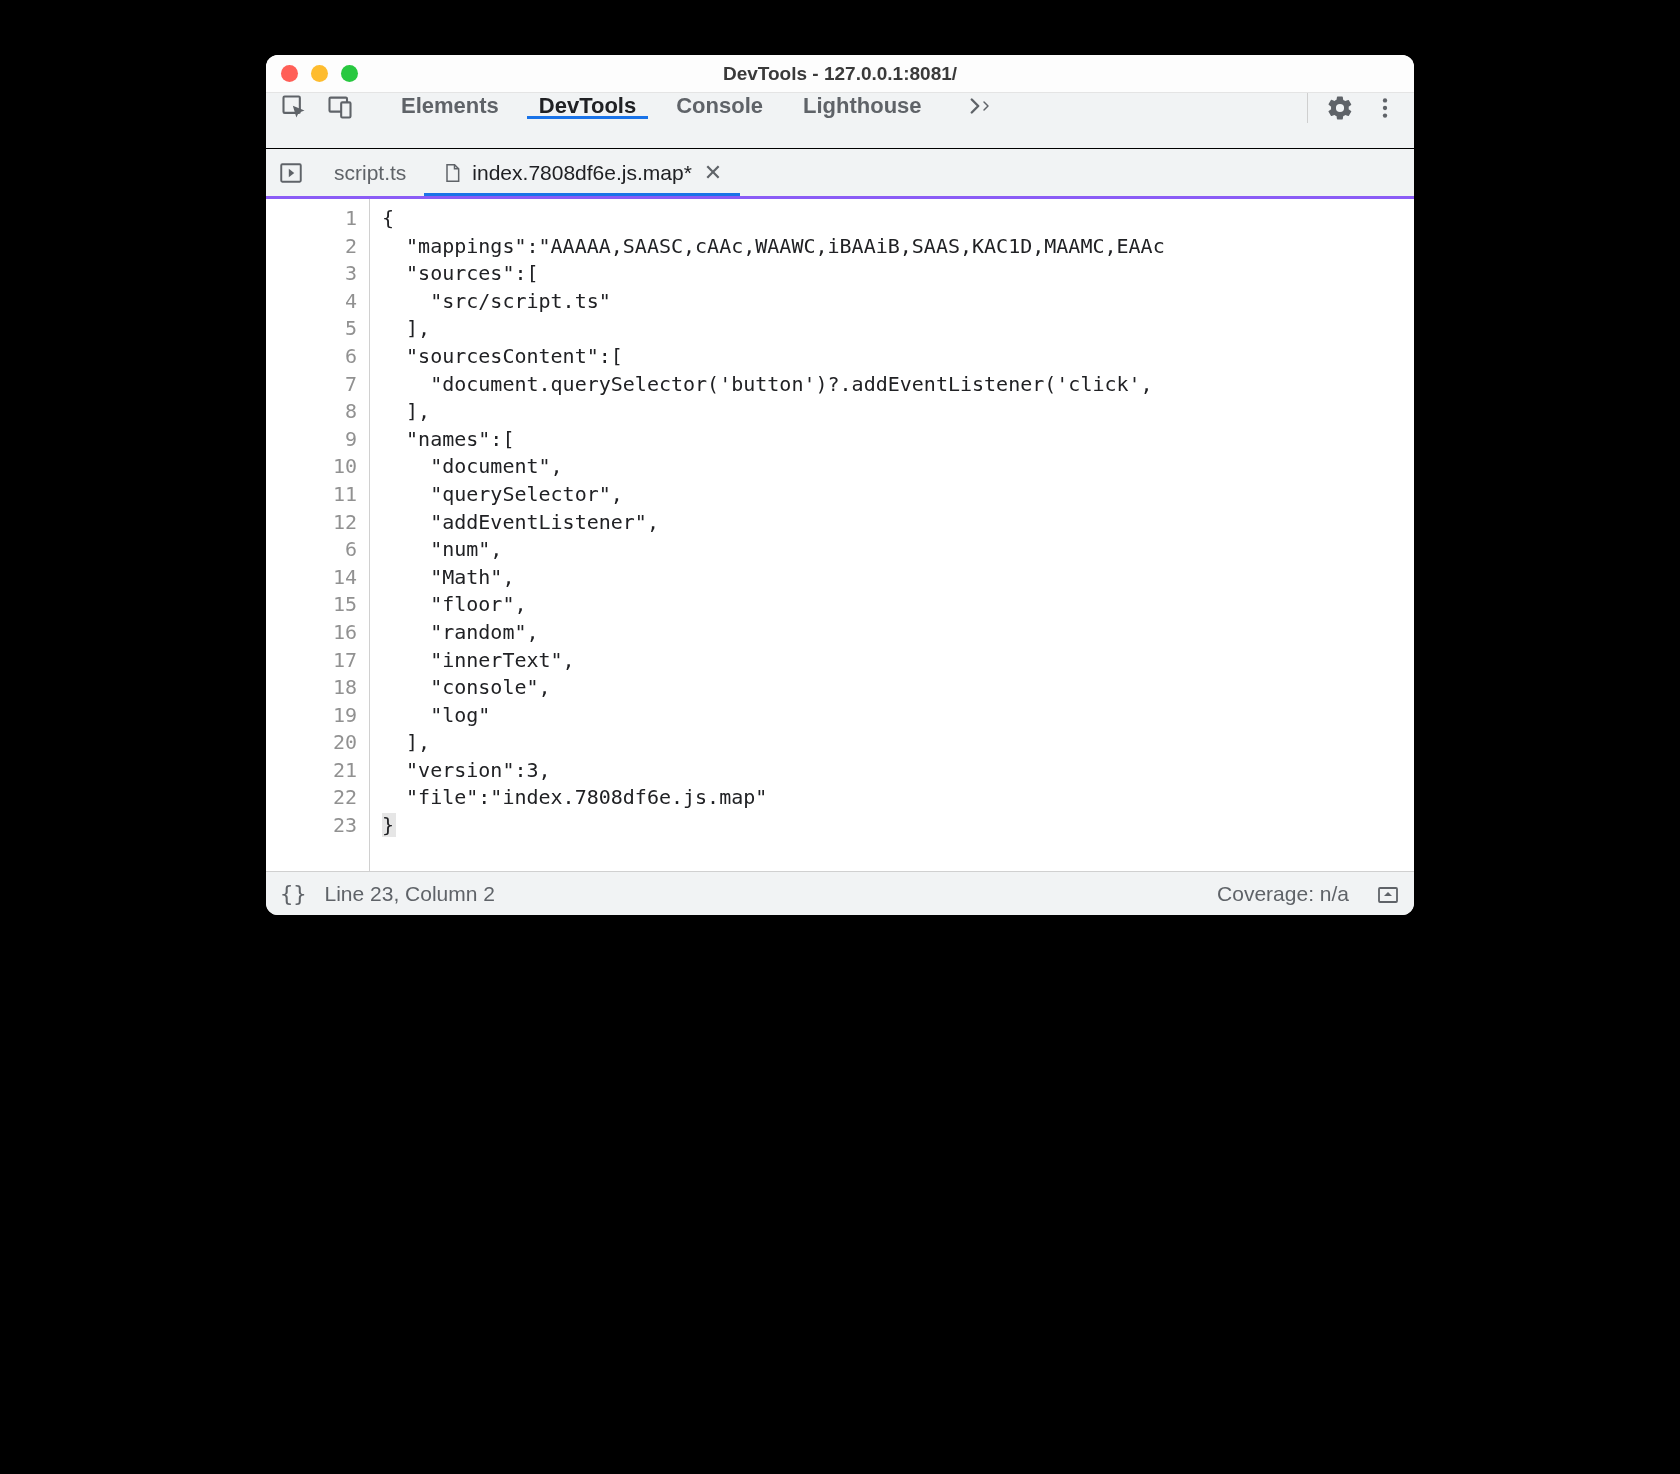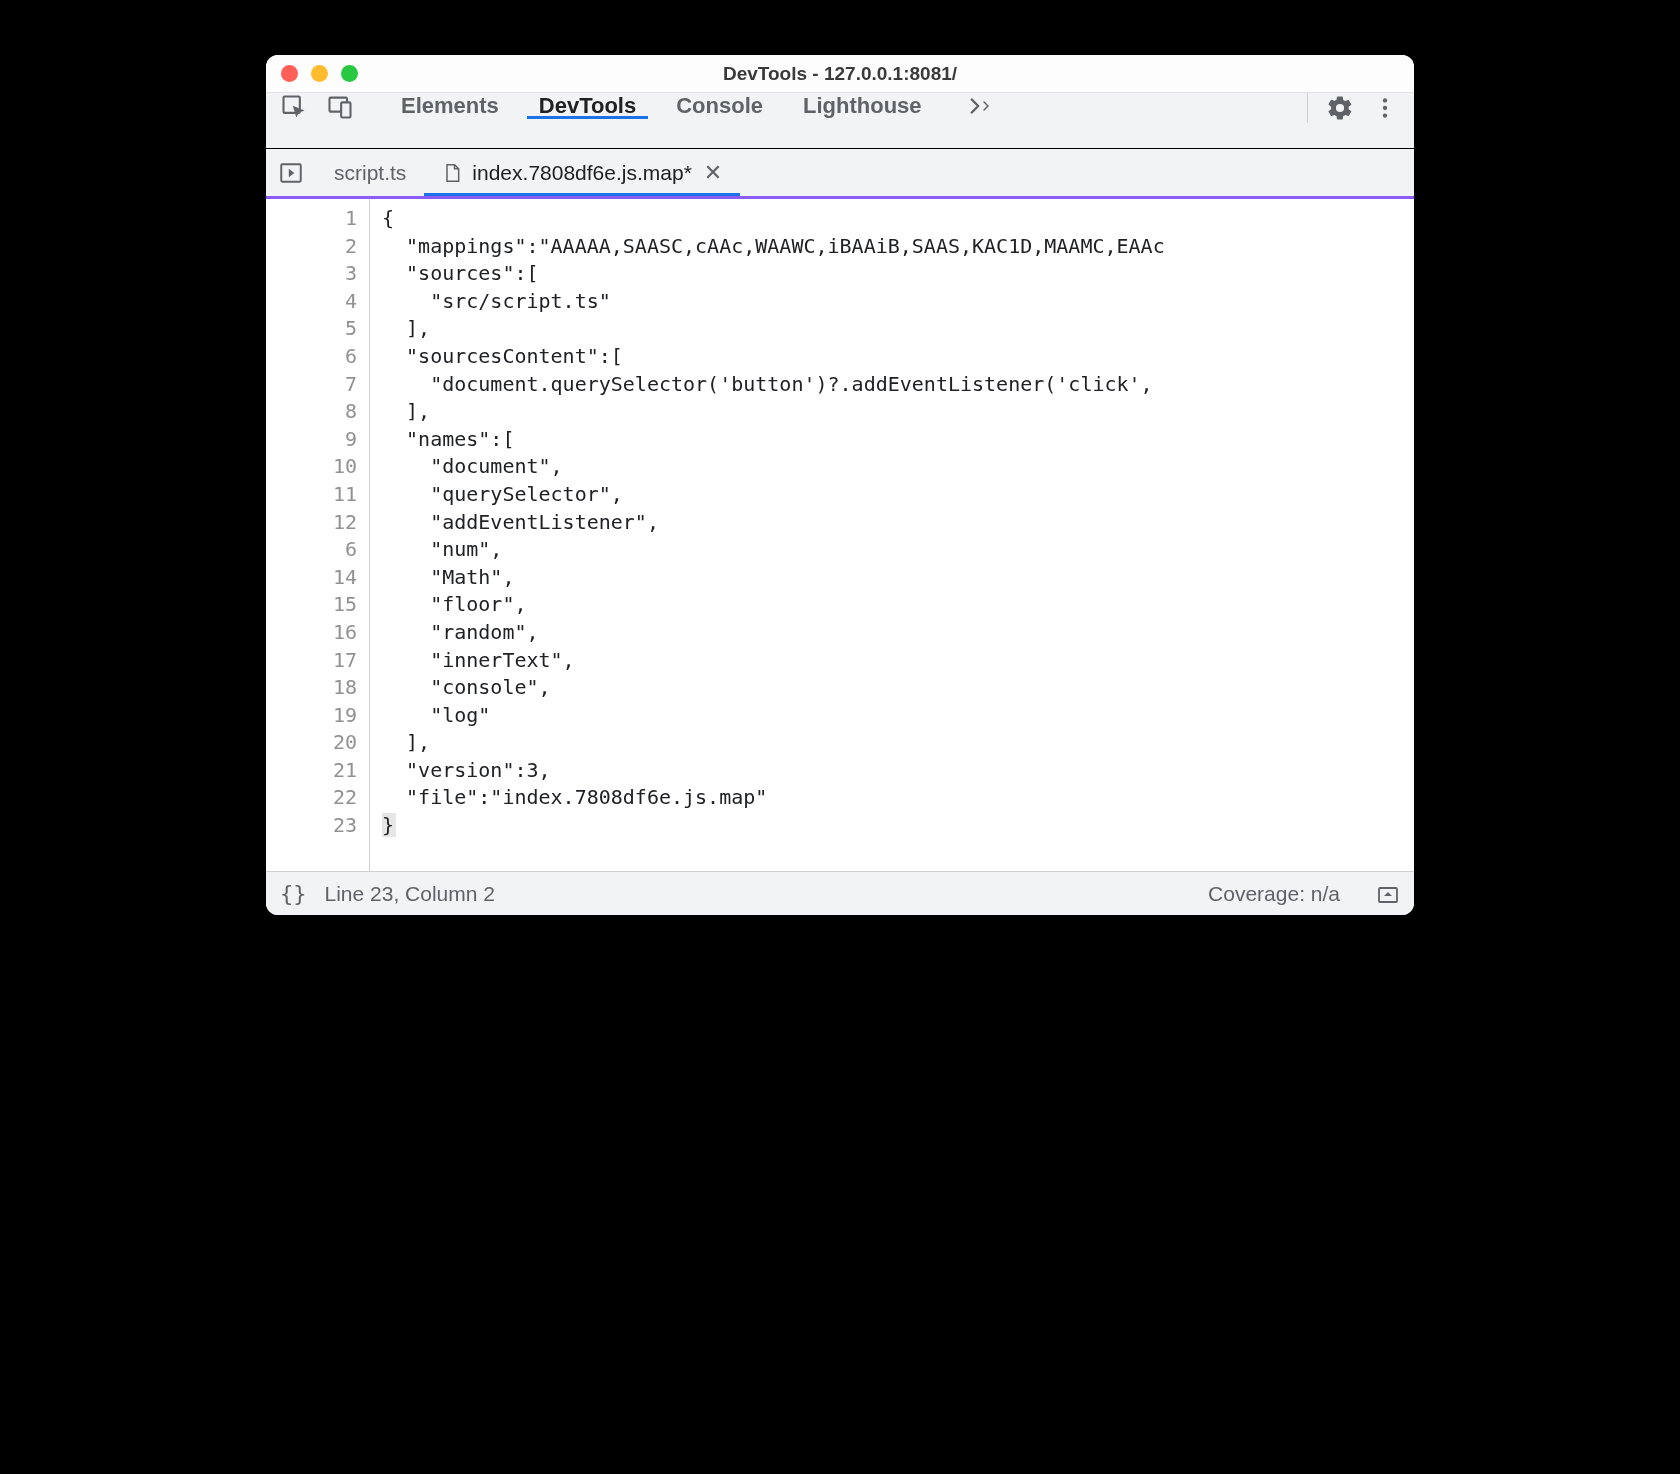--- a/index.html
+++ b/index.html
@@ -185,21 +185,21 @@
   align-items: center;
   padding: 0 14px;
   font-size: 21px;
   color: #5f6368;
 }
 .status-left {
   display: flex; align-items: center; gap: 18px;
 }
 .status-right {
   margin-left: auto;
-  display: flex; align-items: center; gap: 36px; text-align: center;
+  display: flex; align-items: center; gap: 27px; text-align: center;
 }
 .braces {
   font-family: "SF Mono", Menlo, monospace;
   font-size: 22px;
   color: #5f6368;
 }
 </style>
 </head>
 <body>
 

